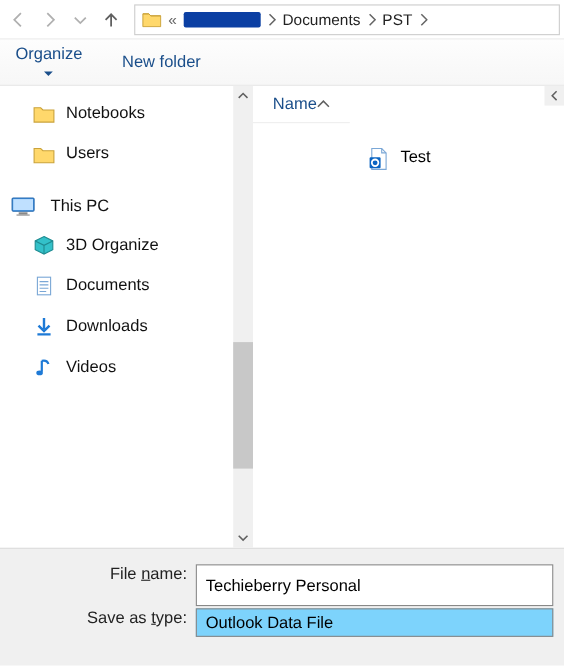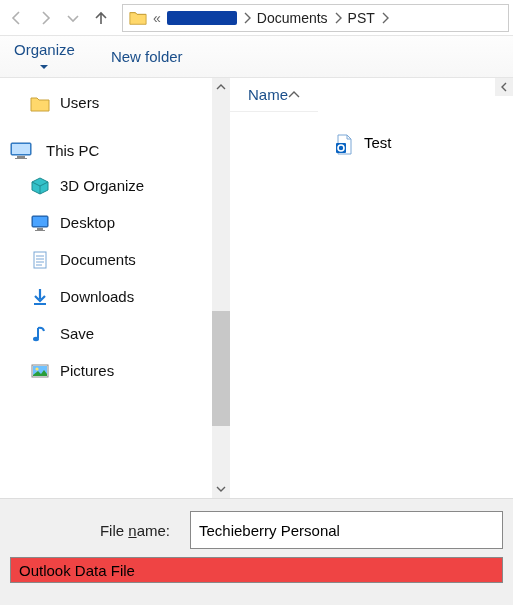--- a/index.html
+++ b/index.html
@@ -62,28 +62,28 @@
   .hscroll {
     height: 18px; background:#f0f0f0; display:flex; align-items:center;
   }
   .hscroll .arrow { width:18px; height:18px; display:flex; align-items:center; justify-content:center; color:#606060; }
   .hscroll .thumb-area { flex:1; height:18px; position:relative; }
 
   
   .form {
     background: #f0f0f0; padding: 14px 10px 16px 10px; border-top:1px solid #ddd;
   }
-  .form-row { display:flex; align-items:center; height: 34px; gap: 20px; margin-bottom:6px; }
+  .form-row { display:flex; height: 34px; gap: 8px; margin-bottom:6px; }
   .form-label { width: 160px; text-align:right; color:#222; font-size:15px; }
   .form-label u { text-decoration: underline; }
   .form-input {
     flex:1; height: 38px; border:1px solid #888; background:#fff; padding: 2px 8px; font-size:15px;
   }
   .form-select {
-    flex:1; height:26px; border:1px solid #888; background:#ef4444; padding:2px 8px; font-size:15px;
+    flex:1; height:26px; border:1px solid #888; background:#7dd3fc; padding:2px 8px; font-size:15px;
     display:flex; align-items:center; justify-content:space-between; cursor:pointer;
   }
 
   
   svg { display:block; }
 </style>
 </head>
 <body>
 
 <div class="navbar">
@@ -146,20 +146,28 @@
   </div>
   <div class="tbtn">
     <span>New folder</span>
   </div>
 </div>
 
 <div class="main">
 
   <div class="tree">
 
+    <div class="tree-item">
+      <span class="ico">
+        <svg viewBox="0 0 20 18">
+            <path d="M1 4 h6 l2 2 h10 v11 h-18 z" fill="#ffd86b" stroke="#caa23a"></path>
+          </svg>
+      </span>
+      <span>Notebooks</span>
+    </div>
 
     <div class="tree-item">
       <span class="ico">
         <svg viewBox="0 0 20 18">
             <path d="M1 4 h6 l2 2 h10 v11 h-18 z" fill="#ffd86b" stroke="#caa23a"></path>
           </svg>
       </span>
       <span>Users</span>
     </div>
 
@@ -180,31 +188,20 @@
     <div class="tree-item">
       <span class="ico">
         <svg viewBox="0 0 20 20">
             <path d="M10 2 L18 6 L18 14 L10 18 L2 14 L2 6 Z" fill="#33c1c9" stroke="#1e8a90"></path>
             <path d="M2 6 L10 10 L18 6 M10 10 L10 18" fill="none" stroke="#1e8a90"></path>
           </svg>
       </span>
       <span>3D Organize</span>
     </div>
 
-    <div class="tree-item">
-      <span class="ico">
-        <svg viewBox="0 0 20 20">
-            <rect x="2" y="3" width="16" height="11" rx="1" fill="#2e7cd6" stroke="#1e5a9e"></rect>
-            <rect x="3" y="4" width="14" height="9" fill="#4aa3ff"></rect>
-            <rect x="7" y="15" width="6" height="2" fill="#888"></rect>
-            <rect x="5" y="17" width="10" height="1" fill="#888"></rect>
-          </svg>
-      </span>
-      <span>Desktop</span>
-    </div>
 
     <div class="tree-item">
       <span class="ico">
         <svg viewBox="0 0 20 20">
             <rect x="4" y="2" width="12" height="16" fill="#fff" stroke="#7aa7d6"></rect>
             <line x1="6" y1="6" x2="14" y2="6" stroke="#7aa7d6"></line>
             <line x1="6" y1="9" x2="14" y2="9" stroke="#7aa7d6"></line>
             <line x1="6" y1="12" x2="14" y2="12" stroke="#7aa7d6"></line>
             <line x1="6" y1="15" x2="12" y2="15" stroke="#7aa7d6"></line>
           </svg>
@@ -223,34 +220,23 @@
     </div>
 
     <div class="tree-item">
       <span class="ico">
         <svg viewBox="0 0 20 20">
             <path d="M8 4 L8 14" stroke="#1e7ad6" stroke-width="2" fill="none"></path>
             <ellipse cx="6" cy="15" rx="3" ry="2.2" fill="#1e7ad6"></ellipse>
             <path d="M8 4 Q13 3 14 7" stroke="#1e7ad6" stroke-width="2" fill="none"></path>
           </svg>
       </span>
-      <span>Save</span>
-    </div>
-
-    <div class="tree-item">
-      <span class="ico">
-        <svg viewBox="0 0 20 20">
-            <rect x="2" y="4" width="16" height="12" fill="#fff" stroke="#888"></rect>
-            <rect x="3" y="5" width="14" height="10" fill="#6ec1ff"></rect>
-            <circle cx="7" cy="8" r="1.6" fill="#ffe36e"></circle>
-            <path d="M3 14 L8 10 L11 13 L14 9 L17 13 L17 15 L3 15 Z" fill="#2a9d3a"></path>
-          </svg>
-      </span>
-      <span>Pictures</span>
-    </div>
+      <span>Videos</span>
+    </div>
+
 
 
   </div>
 
   <div class="vscroll">
     <div class="arrow">
       <svg width="10" height="10" viewBox="0 0 10 10">
           <path d="M1 7 L5 3 L9 7" fill="none" stroke="#606060" stroke-width="1.4"></path>
         </svg>
     </div>
@@ -298,17 +284,20 @@
 </div>
 
 <div class="form">
   <div class="form-row">
     <div class="form-label">
       <span>File </span><u>n</u><span>ame:</span>
     </div>
     <input class="form-input" type="text" value="Techieberry Personal" style="">
   </div>
   <div class="form-row">
+    <div class="form-label">
+      <span>Save as </span><u>t</u><span>ype:</span>
+    </div>
     <div class="form-select">
       <span>Outlook Data File</span>
     </div>
   </div>
 </div>
 
 </body></html>

